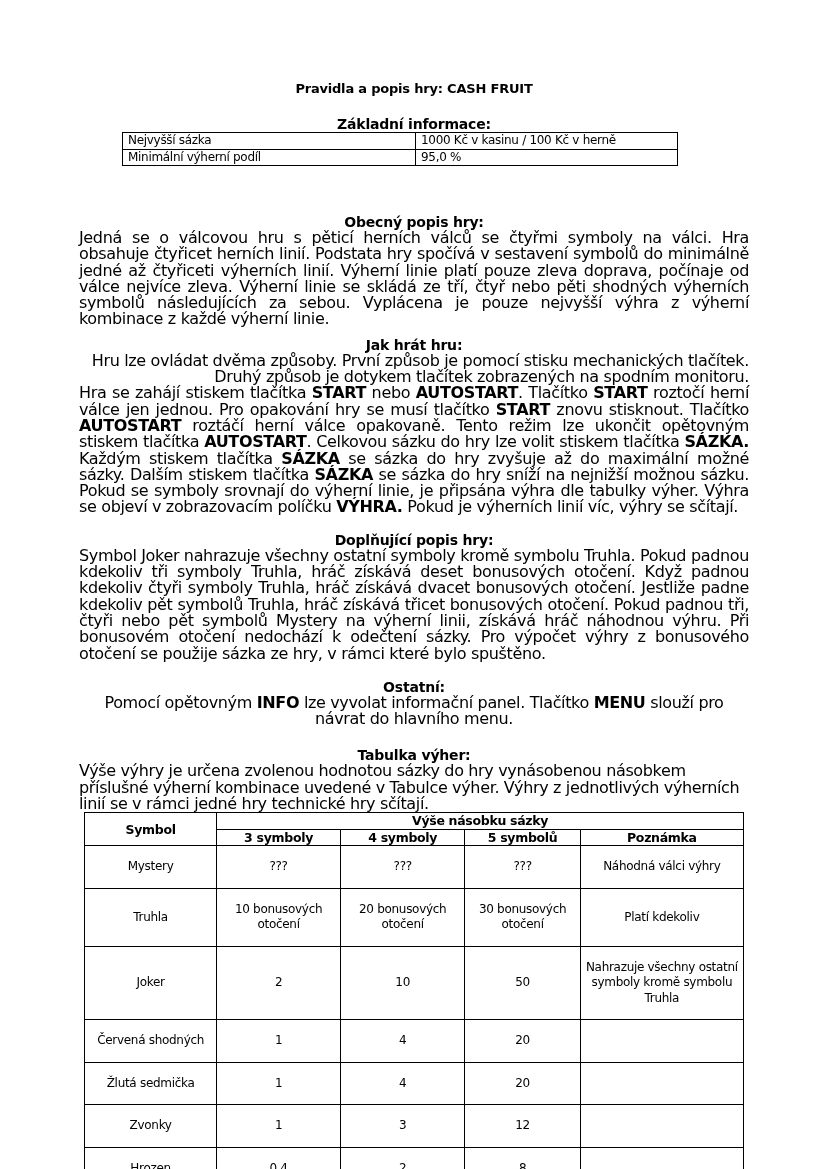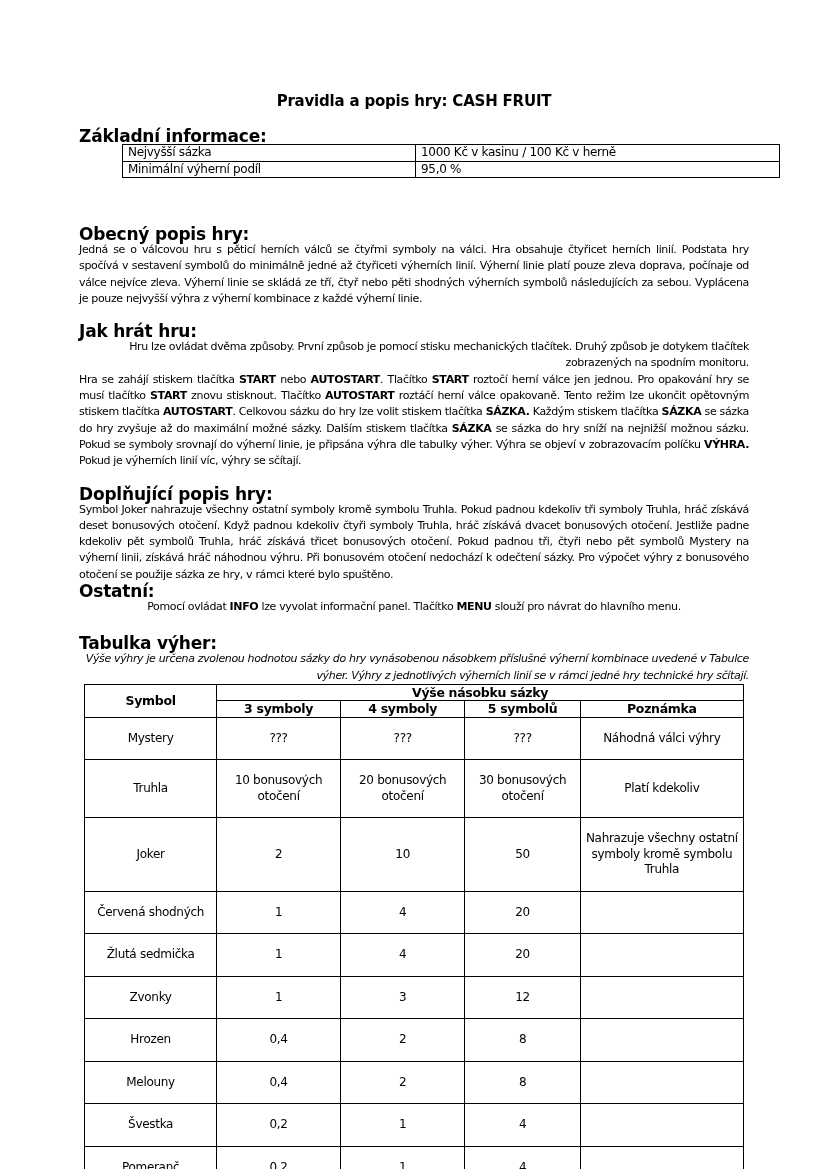--- a/index.html
+++ b/index.html
@@ -1,30 +1,30 @@
 <!DOCTYPE html>
 <html><head>
 <meta charset="utf-8">
 <style>
   html, body { margin: 0; padding: 0; background: #ffffff; }
   body {
     width: 827px; height: 1169px; position: relative; overflow: hidden;
     font-family: "DejaVu Sans", sans-serif; color: #000; font-size: 12px;
   }
   .page { position: absolute; left: 79px; top: 80px; width: 670px; }
-  .title { text-align: center; font-weight: bold; font-size: 15px; margin: 12px; height: 18px; line-height: 18px; letter-spacing: -0.2px; }
-  .h { font-weight: bold; font-size: 17px; margin: 0; line-height: 16px; letter-spacing: -0.2px; }
-  .p { margin: 0; font-size: 11px; line-height: 16.3px; text-align: justify; letter-spacing: -0.35px; }
+  .title { text-align: center; font-weight: bold; font-size: 13px; margin: 0; height: 18px; line-height: 18px; letter-spacing: -0.2px; }
+  .h { text-align: center; font-weight: bold; font-size: 14px; margin: 0; line-height: 16px; letter-spacing: -0.2px; }
+  .p { margin: 0; font-size: 16px; line-height: 16.3px; text-align: justify; letter-spacing: -0.35px; }
   .p.center { text-align: center; }
   b { font-weight: bold; }
 
   table { border-collapse: collapse; font-size: 12px; letter-spacing: -0.3px; }
   td, th { border: 1px solid #000; padding: 0 5px; line-height: 15.5px; }
 
-  #info-table { position: absolute; left: 43px; width: 658px; }
+  #info-table { position: absolute; left: 43px; width: 556px; }
   #info-table td { text-align: left; height: 15px; }
   #info-table td.k { width: 282px; }
 
   #pay-table { width: 660px; margin-left: 5px; }
   #pay-table th { font-weight: bold; text-align: center; font-size: 12.5px; }
   #pay-table td { text-align: center; padding: 13px 3px; }
   .c-sym { width: 126px; }
   .c-3 { width: 116px; }
   .c-4 { width: 117px; }
   .c-5 { width: 107px; }
@@ -51,39 +51,39 @@
         </tr>
       </tbody>
     </table>
   </div>
 
   <div style="margin-top:21px;">
     <p class="h">Obecný popis hry:</p>
     <p class="p">Jedná se o válcovou hru s pěticí herních válců se čtyřmi symboly na válci. Hra obsahuje čtyřicet herních linií. Podstata hry spočívá v sestavení symbolů do minimálně jedné až čtyřiceti výherních linií. Výherní linie platí pouze zleva doprava, počínaje od válce nejvíce zleva. Výherní linie se skládá ze tří, čtyř nebo pěti shodných výherních symbolů následujících za sebou. Vyplácena je pouze nejvyšší výhra z výherní kombinace z každé výherní linie.</p>
   </div>
 
-  <div style="margin-top:16px;">
+  <div style="margin-top:9px;">
     <p class="h">Jak hrát hru:</p>
     <p class="p" style="text-align:right;">Hru lze ovládat dvěma způsoby. První způsob je pomocí stisku mechanických tlačítek. Druhý způsob je dotykem tlačítek zobrazených na spodním monitoru.</p>
     <p class="p" id="howto-para2"><span>Hra se zahájí stiskem tlačítka </span><b>START</b><span> nebo </span><b>AUTOSTART</b><span>. Tlačítko </span><b>START</b><span> roztočí herní válce jen jednou. Pro opakování hry se musí tlačítko </span><b>START</b><span> znovu stisknout. Tlačítko </span><b>AUTOSTART</b><span> roztáčí herní válce opakovaně. Tento režim lze ukončit opětovným stiskem tlačítka </span><b>AUTOSTART</b><span>. Celkovou sázku do hry lze volit stiskem tlačítka </span><b>SÁZKA.</b><span> Každým stiskem tlačítka </span><b>SÁZKA</b><span> se sázka do hry zvyšuje až do maximální možné sázky. Dalším stiskem tlačítka </span><b>SÁZKA</b><span> se sázka do hry sníží na nejnižší možnou sázku. Pokud se symboly srovnají do výherní linie, je připsána výhra dle tabulky výher. Výhra se objeví v zobrazovacím políčku </span><b>VÝHRA.</b><span> Pokud je výherních linií víc, výhry se sčítají.</span></p>
   </div>
 
   <div style="margin-top:16px;">
     <p class="h">Doplňující popis hry:</p>
     <p class="p">Symbol Joker nahrazuje všechny ostatní symboly kromě symbolu Truhla. Pokud padnou kdekoliv tři symboly Truhla, hráč získává deset bonusových otočení. Když padnou kdekoliv čtyři symboly Truhla, hráč získává dvacet bonusových otočení. Jestliže padne kdekoliv pět symbolů Truhla, hráč získává třicet bonusových otočení. Pokud padnou tři, čtyři nebo pět symbolů Mystery na výherní linii, získává hráč náhodnou výhru. Při bonusovém otočení nedochází k odečtení sázky. Pro výpočet výhry z bonusového otočení se použije sázka ze hry, v rámci které bylo spuštěno.</p>
   </div>
 
-  <div style="">
+  <div style="margin-top:17px;">
     <p class="h">Ostatní:</p>
-    <p class="p center" id="other-text"><span>Pomocí ovládat </span><b>INFO</b><span> lze vyvolat informační panel. Tlačítko </span><b>MENU</b><span> slouží pro návrat do hlavního menu.</span></p>
+    <p class="p center" id="other-text"><span>Pomocí opětovným </span><b>INFO</b><span> lze vyvolat informační panel. Tlačítko </span><b>MENU</b><span> slouží pro návrat do hlavního menu.</span></p>
   </div>
 
   <div style="margin-top:20px;">
     <p class="h">Tabulka výher:</p>
-    <p class="p" style="text-align:right;font-style:italic;">Výše výhry je určena zvolenou hodnotou sázky do hry vynásobenou násobkem příslušné výherní kombinace uvedené v Tabulce výher. Výhry z jednotlivých výherních linií se v rámci jedné hry technické hry sčítají.</p>
+    <p class="p" style="text-align:left;">Výše výhry je určena zvolenou hodnotou sázky do hry vynásobenou násobkem příslušné výherní kombinace uvedené v Tabulce výher. Výhry z jednotlivých výherních linií se v rámci jedné hry technické hry sčítají.</p>
     <table id="pay-table">
       <thead>
         <tr>
           <th class="c-sym" rowspan="2">Symbol</th>
           <th colspan="4">Výše násobku sázky</th>
         </tr>
         <tr>
           <th class="c-3">3 symboly</th>
           <th class="c-4">4 symboly</th>
           <th class="c-5">5 symbolů</th>

